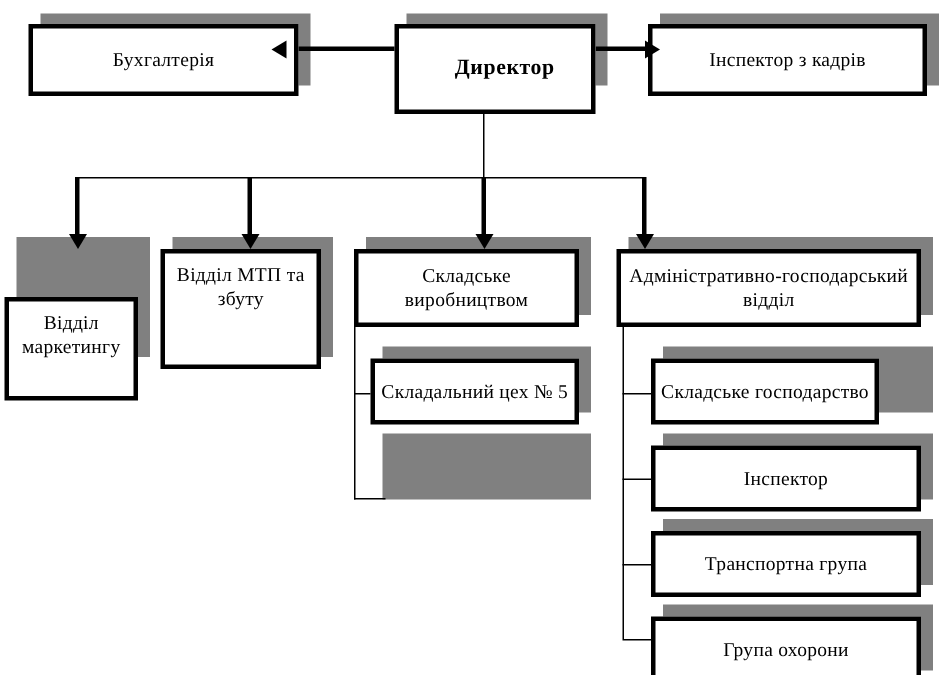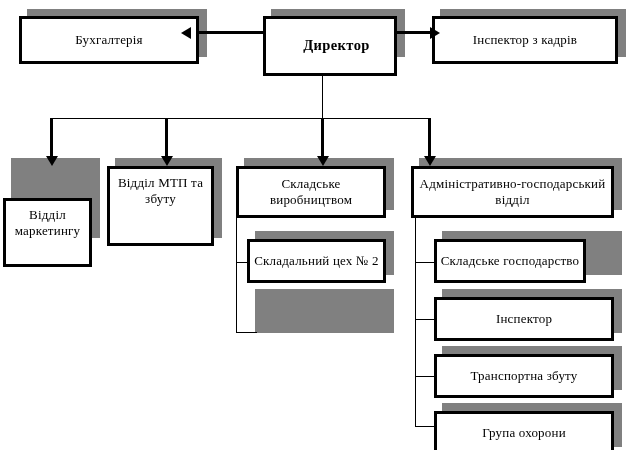--- a/index.html
+++ b/index.html
@@ -169,33 +169,33 @@
 
   <div class="node" style="left:236px; top:166px; width:150px; height:52px;">
     <span class="node-label">Складське виробництвом</span>
   </div>
 
   <div class="node" style="left:411px; top:166px; width:203px; height:52px;">
     <span class="node-label">Адміністративно-господарський відділ</span>
   </div>
 
   <div class="node" style="left:247px; top:239px; width:139px; height:44px;">
-    <span class="node-label">Складальний цех № 2</span>
+    <span class="node-label">Складальний цех № 5</span>
   </div>
 
 
   <div class="node" style="left:434px; top:239px; width:152px; height:44px;">
     <span class="node-label">Складське господарство</span>
   </div>
 
   <div class="node" style="left:434px; top:297px; width:180px; height:44px;">
     <span class="node-label">Інспектор</span>
   </div>
 
   <div class="node" style="left:434px; top:354px; width:180px; height:44px;">
-    <span class="node-label">Транспортна збуту</span>
+    <span class="node-label">Транспортна група</span>
   </div>
 
   <div class="node" style="left:434px; top:411px; width:180px; height:44px;">
     <span class="node-label">Група охорони</span>
   </div>
 
 </div>
 
 </body></html>

